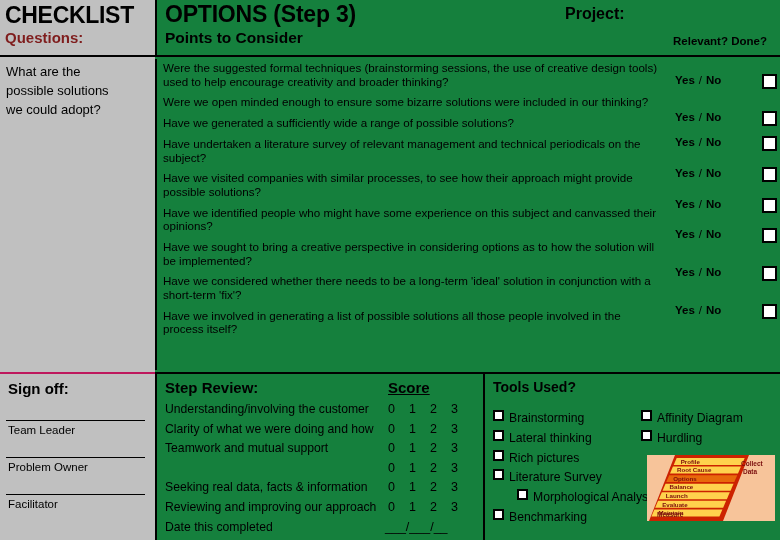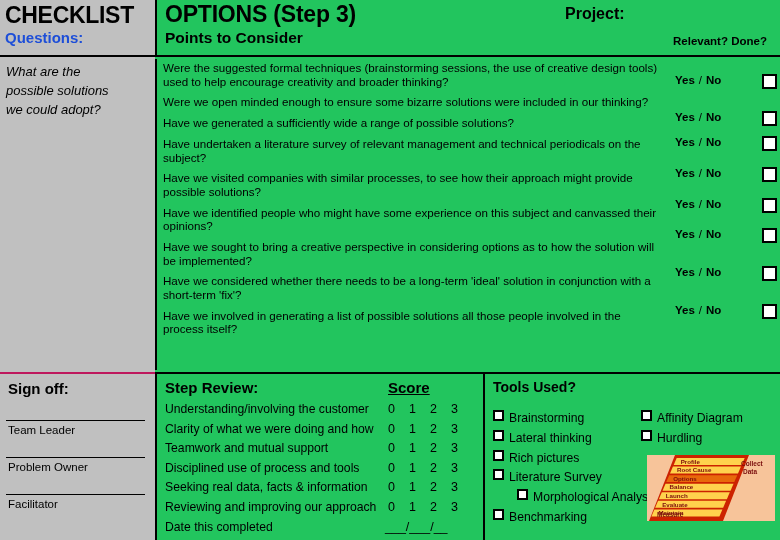--- a/index.html
+++ b/index.html
@@ -40,32 +40,31 @@
     font-size: 23px;
     font-weight: bold;
     line-height: 26px;
     letter-spacing: -0.3px;
     color: #000;
   }
   .checklist-sub {
     font-size: 15px;
     font-weight: bold;
     line-height: 20px;
-    color: #1d4ed8;
+    color: #7f1d1d;
   }
   #left-question {
     position: absolute;
     left: 0; top: 59px;
     width: 128px;
     padding: 3px 6px 0 6px;
     box-sizing: border-box;
     font-size: 13px;
     line-height: 19px;
     color: #000;
-    font-style: italic;
   }
   #signoff {
     position: absolute;
     left: 0; top: 372px;
     width: 155px; height: 215px;
     box-sizing: border-box;
     border-top: 2px solid #be185d;
     padding: 6px 8px 0 8px;
   }
   .signoff-title {
@@ -86,21 +85,21 @@
     line-height: 16px;
     padding-top: 1px;
     color: #000;
   }
 
   
   #right-col {
     position: absolute;
     left: 155px; top: 0;
     width: 625px; height: 540px;
-    background: #22c55e;
+    background: #15803d;
     box-sizing: border-box;
   }
 
   #top-header {
     position: absolute;
     left: 0; top: 0;
     width: 625px; height: 57px;
     box-sizing: border-box;
     border-bottom: 2px solid #000;
     border-left: 2px solid #000;
@@ -387,21 +386,20 @@
             </div>
             <div class="sr-row" style="top: 47.6px;">
               <div class="sr-label">Clarity of what we were doing and how</div>
               <div class="sr-scores"><span>0</span><span>1</span><span>2</span><span>3</span></div>
             </div>
             <div class="sr-row" style="top: 67.2px;">
               <div class="sr-label">Teamwork and mutual support</div>
               <div class="sr-scores"><span>0</span><span>1</span><span>2</span><span>3</span></div>
             </div>
             <div class="sr-row" style="top: 86.8px;">
-              <div class="sr-label">Disciplined use of process and tools</div>
               <div class="sr-scores"><span>0</span><span>1</span><span>2</span><span>3</span></div>
             </div>
             <div class="sr-row" style="top: 106.4px;">
               <div class="sr-label">Seeking real data, facts &amp; information</div>
               <div class="sr-scores"><span>0</span><span>1</span><span>2</span><span>3</span></div>
             </div>
             <div class="sr-row" style="top: 126px;">
               <div class="sr-label">Reviewing and improving our approach</div>
               <div class="sr-scores"><span>0</span><span>1</span><span>2</span><span>3</span></div>
             </div>

